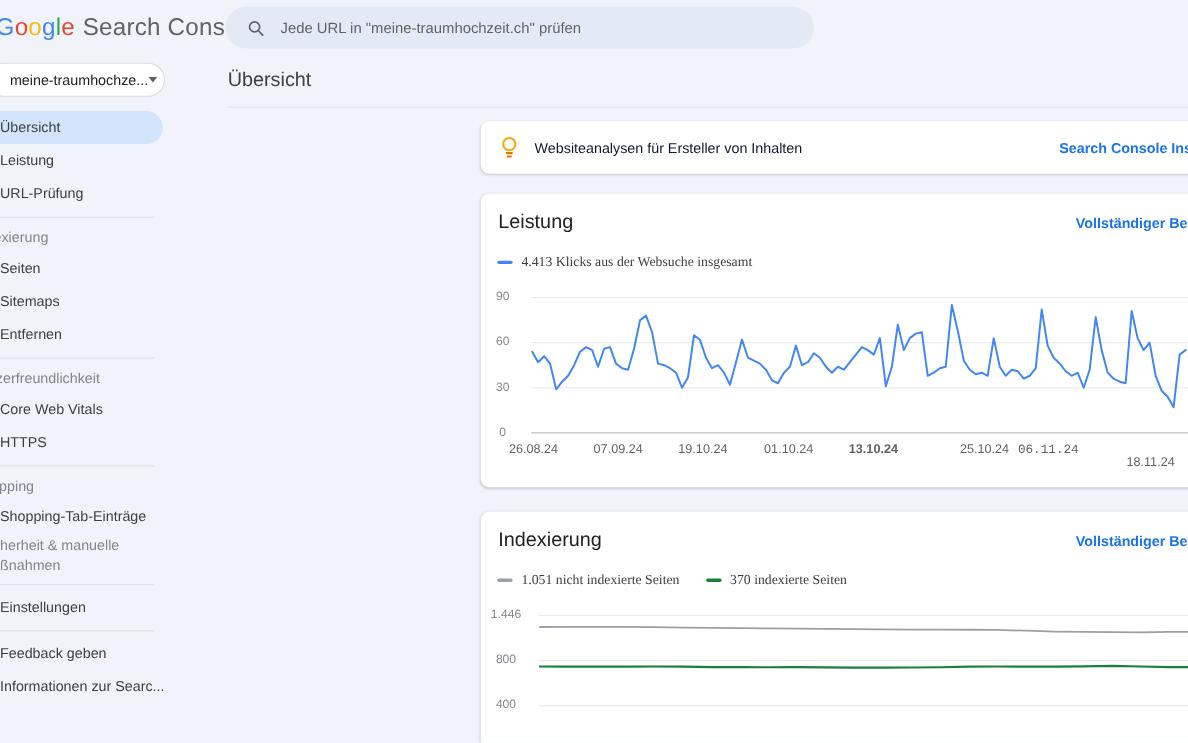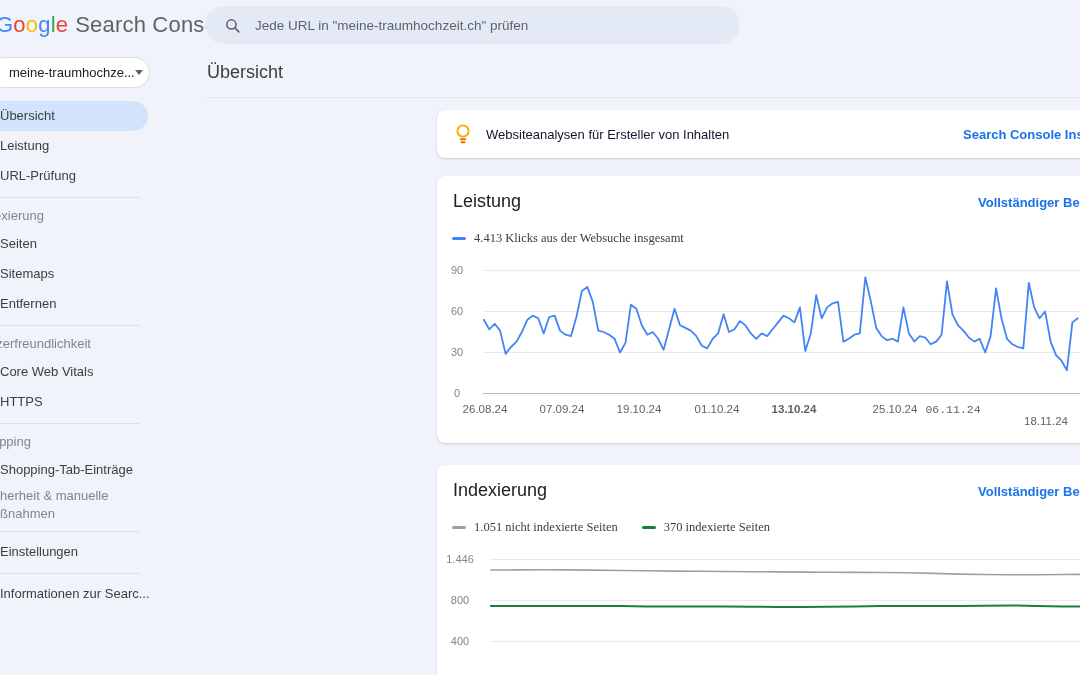--- a/index.html
+++ b/index.html
@@ -93,20 +93,21 @@
   <div class="nav-label">Nutzerfreundlichkeit</div>
   <div class="nav-item">Core Web Vitals</div>
   <div class="nav-item">HTTPS</div>
   <div class="nav-divider"></div>
   <div class="nav-label">Shopping</div>
   <div class="nav-item">Shopping-Tab-Einträge</div>
   <div class="nav-two">Sicherheit &amp; manuelle Maßnahmen</div>
   <div class="nav-divider"></div>
   <div class="nav-item">Einstellungen</div>
   <div class="nav-divider"></div>
+  <div class="nav-item">Feedback geben</div>
   <div class="nav-item">Informationen zur Searc...</div>
 </nav>
 
 <div class="page-title">Übersicht</div>
 <div class="title-divider"></div>
 
 <div class="card banner">
   <svg width="18" height="22" viewBox="0 0 18 22" fill="none">
     <circle cx="9" cy="8" r="5.6" stroke="#f9ab00" stroke-width="1.9"></circle>
     <path d="M6.7 16.2h4.6" stroke="#e37400" stroke-width="1.9" stroke-linecap="round"></path>

